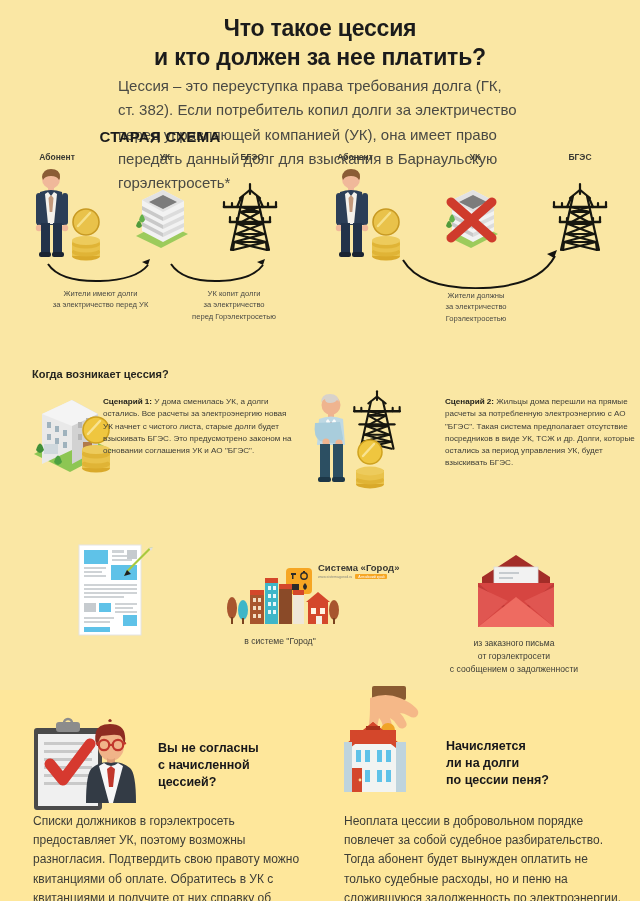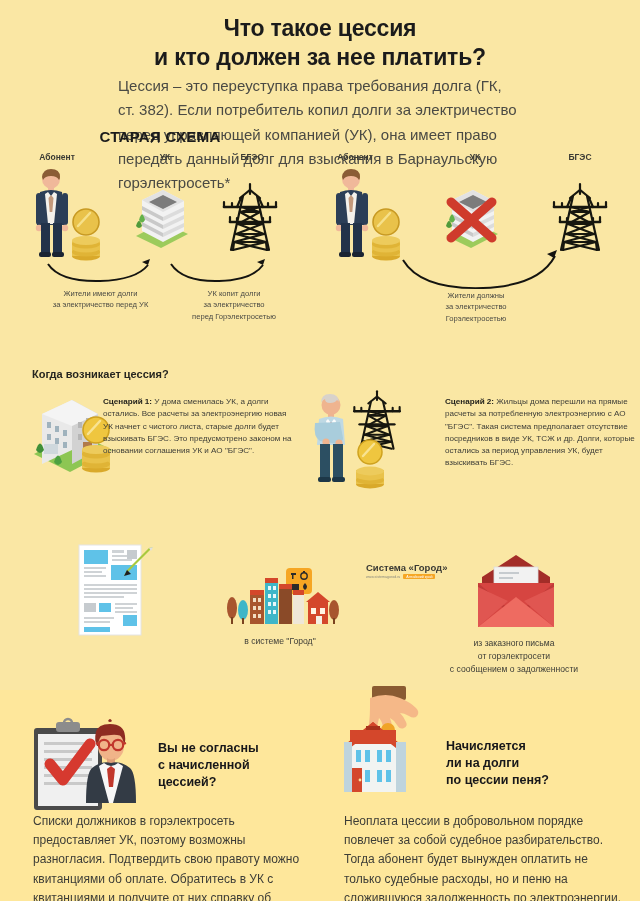--- a/index.html
+++ b/index.html
@@ -471,21 +471,21 @@
       <g>
         <ellipse cx="10" cy="48" rx="5" ry="11" fill="#a8552e"></ellipse>
         <rect x="9" y="57" width="2" height="7" fill="#7a431f"></rect>
         <ellipse cx="21" cy="50" rx="5" ry="10" fill="#3fb6c8"></ellipse>
         <rect x="20" y="58" width="2" height="6" fill="#7a431f"></rect>
         <ellipse cx="112" cy="50" rx="5" ry="10" fill="#a8552e"></ellipse>
         <rect x="111" y="58" width="2" height="6" fill="#7a431f"></rect>
       </g>
     </svg>
   </div>
-  <div style="position:absolute; left:318px; top:562px;margin-left:48px;">
+  <div style="position:absolute; left:318px; top:562px;">
     <div style="font-size:9.5px; font-weight:bold; color:#3a3a34;">Система «Город»</div>
     <div style="display:flex; align-items:center; gap:3px; margin-top:1px;">
       <span style="font-size:3.6px; color:#8a8a7e;">www.sistemagorod.ru</span>
       <span style="font-size:3.6px; color:#fff; background:#f6a623; padding:0.5px 3px; border-radius:1px;">Алтайский край</span>
     </div>
   </div>
   <div class="cap-center" style="left:200px; top:635px; width:160px;">
     <span style="white-space:pre-line;">в  системе "Город"</span>
   </div>
 

